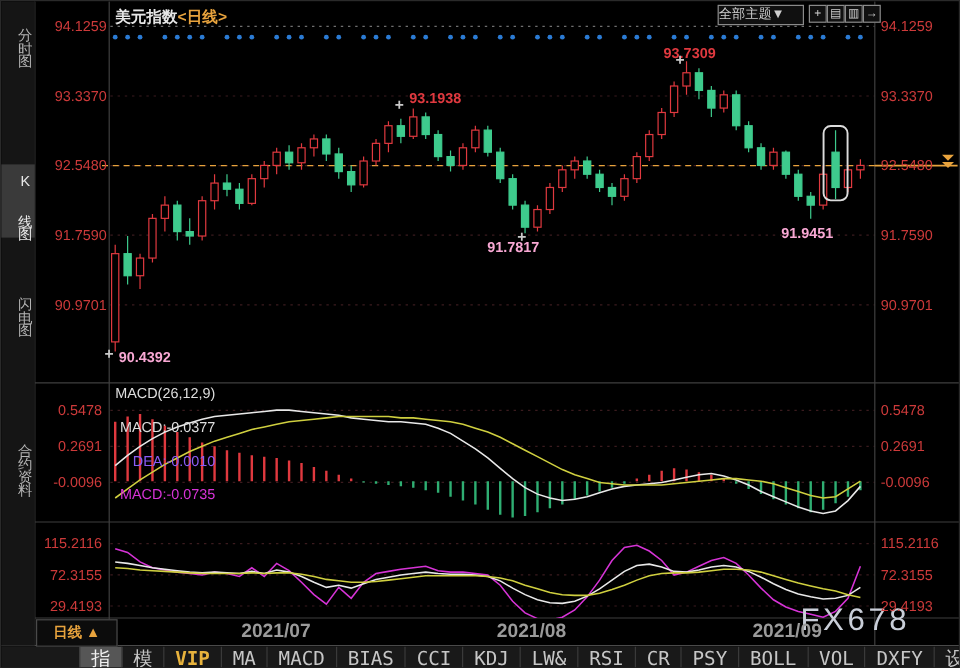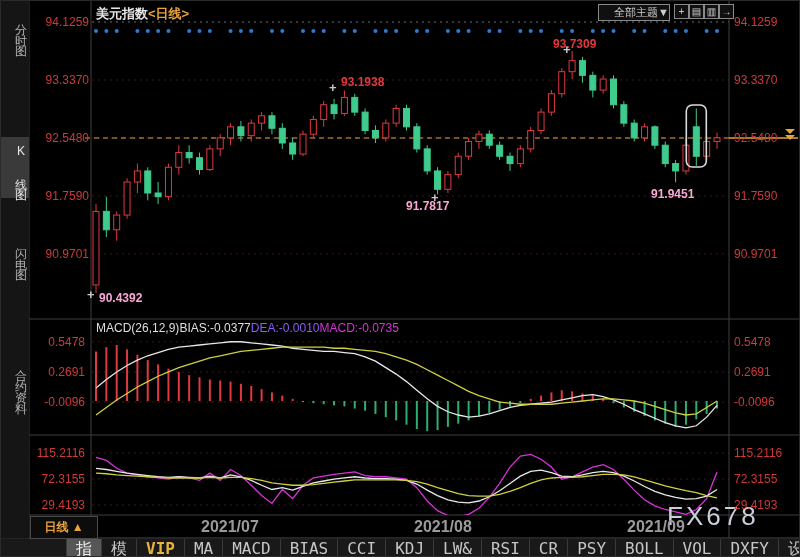--- a/index.html
+++ b/index.html
@@ -9,35 +9,35 @@
   .abs{position:absolute;z-index:3;text-align:right;}
   
   .sidebar{position:absolute;left:0;top:0;width:28px;height:537px;background:#151515;z-index:4;}
   .side-tab{position:absolute;left:0;width:28px;writing-mode:vertical-rl;text-orientation:upright;
             letter-spacing:11px;font-size:12px;color:#b5b5b5;padding:7px 0;text-align:center;cursor:default;}
   .side-tab.sel{background:#3a3a3a;color:#e8e8e8;}
   
   .title{left:95px;top:4px;font-size:13px;font-weight:bold;color:#e6e6e6;}
   .title .tag{color:#e8a33d;}
   .theme-btn{left:597px;top:3px;width:70px;height:15px;border:1px solid #8a8a8a;color:#cfcfcf;
-             font-size:11px;text-align:right;line-height:15px;background:#101010;}
+             font-size:11px;text-align:left;line-height:15px;background:#101010;}
   .win-icon{top:3px;width:13px;height:13px;border:1px solid #8a8a8a;color:#cfcfcf;font-size:10px;
             text-align:center;line-height:13px;background:#101010;}
   
   .pl{width:52px;font-size:12px;color:#cd3a3a;text-align:right;}
   .pr{font-size:12px;color:#cd3a3a;text-align:left;}
   .sc{width:50px;font-size:12px;color:#cd3a3a;text-align:right;}
   .scr{font-size:12px;color:#cd3a3a;}
   
   .ann{font-size:12px;font-weight:bold;}
   .ann.hi{color:#e0393f;}
   .ann.lo{color:#f9a8d4;}
   .cross{color:#c9c9c9;font-size:13px;font-weight:bold;line-height:10px;}
   
-  .ind-hdr{display:flex;font-size:12px;white-space:nowrap;}
+  .ind-hdr{display:flex;gap:14px;font-size:12px;white-space:nowrap;flex-direction:column;}
   .iw{color:#dedede;} .iy{color:#8b5cf6;} .im{color:#d633d6;}
   .star{color:#d23434;font-size:10px;}
   
   .day-tab{left:29px;top:515px;width:66px;height:21px;border:1px solid #4a4a4a;background:#0c0c0c;
            color:#e8a33d;font-size:12px;font-weight:bold;text-align:center;line-height:21px;}
   .xdate{font-size:16px;font-weight:bold;color:#9a9a9a;}
   .mark{font-size:26px;color:#c9ced8;letter-spacing:3px;z-index:2;}
   
   .toolbar{position:absolute;left:0;top:538px;width:800px;height:19px;background:#191919;z-index:4;
            display:flex;align-items:stretch;padding-left:65px;box-sizing:border-box;
@@ -355,21 +355,21 @@
   <div class="abs ann lo" style="left:405px;top:198px">91.7817</div>
   <div class="abs ann hi" style="left:552px;top:36px">93.7309</div>
   <div class="abs ann lo" style="left:650px;top:186px">91.9451</div>
   <div class="abs cross" style="left:86px;top:289px">+</div>
   <div class="abs cross" style="left:328px;top:82px">+</div>
   <div class="abs cross" style="left:430px;top:192px">+</div>
   <div class="abs cross" style="left:562px;top:44px">+</div>
 
   <div class="abs ind-hdr" style="left:95px;top:320px">
     <span class="iw">MACD(26,12,9)</span>
-    <span class="iw">BIAS:-0.0377</span>
+    <span class="iw">MACD:-0.0377</span>
     <span class="iy">DEA:-0.0010</span>
     <span class="im">MACD:-0.0735</span>
   </div>
   <div class="abs sc" style="left:34px;top:334px">0.5478</div>
   <div class="abs sc" style="left:34px;top:364px">0.2691</div>
   <div class="abs sc" style="left:34px;top:394px">-0.0096</div>
   <div class="abs scr" style="left:733px;top:334px">0.5478</div>
   <div class="abs scr" style="left:733px;top:364px">0.2691</div>
   <div class="abs scr" style="left:733px;top:394px">-0.0096</div>
   <div class="abs star" style="left:16px;top:429px">✳</div>

